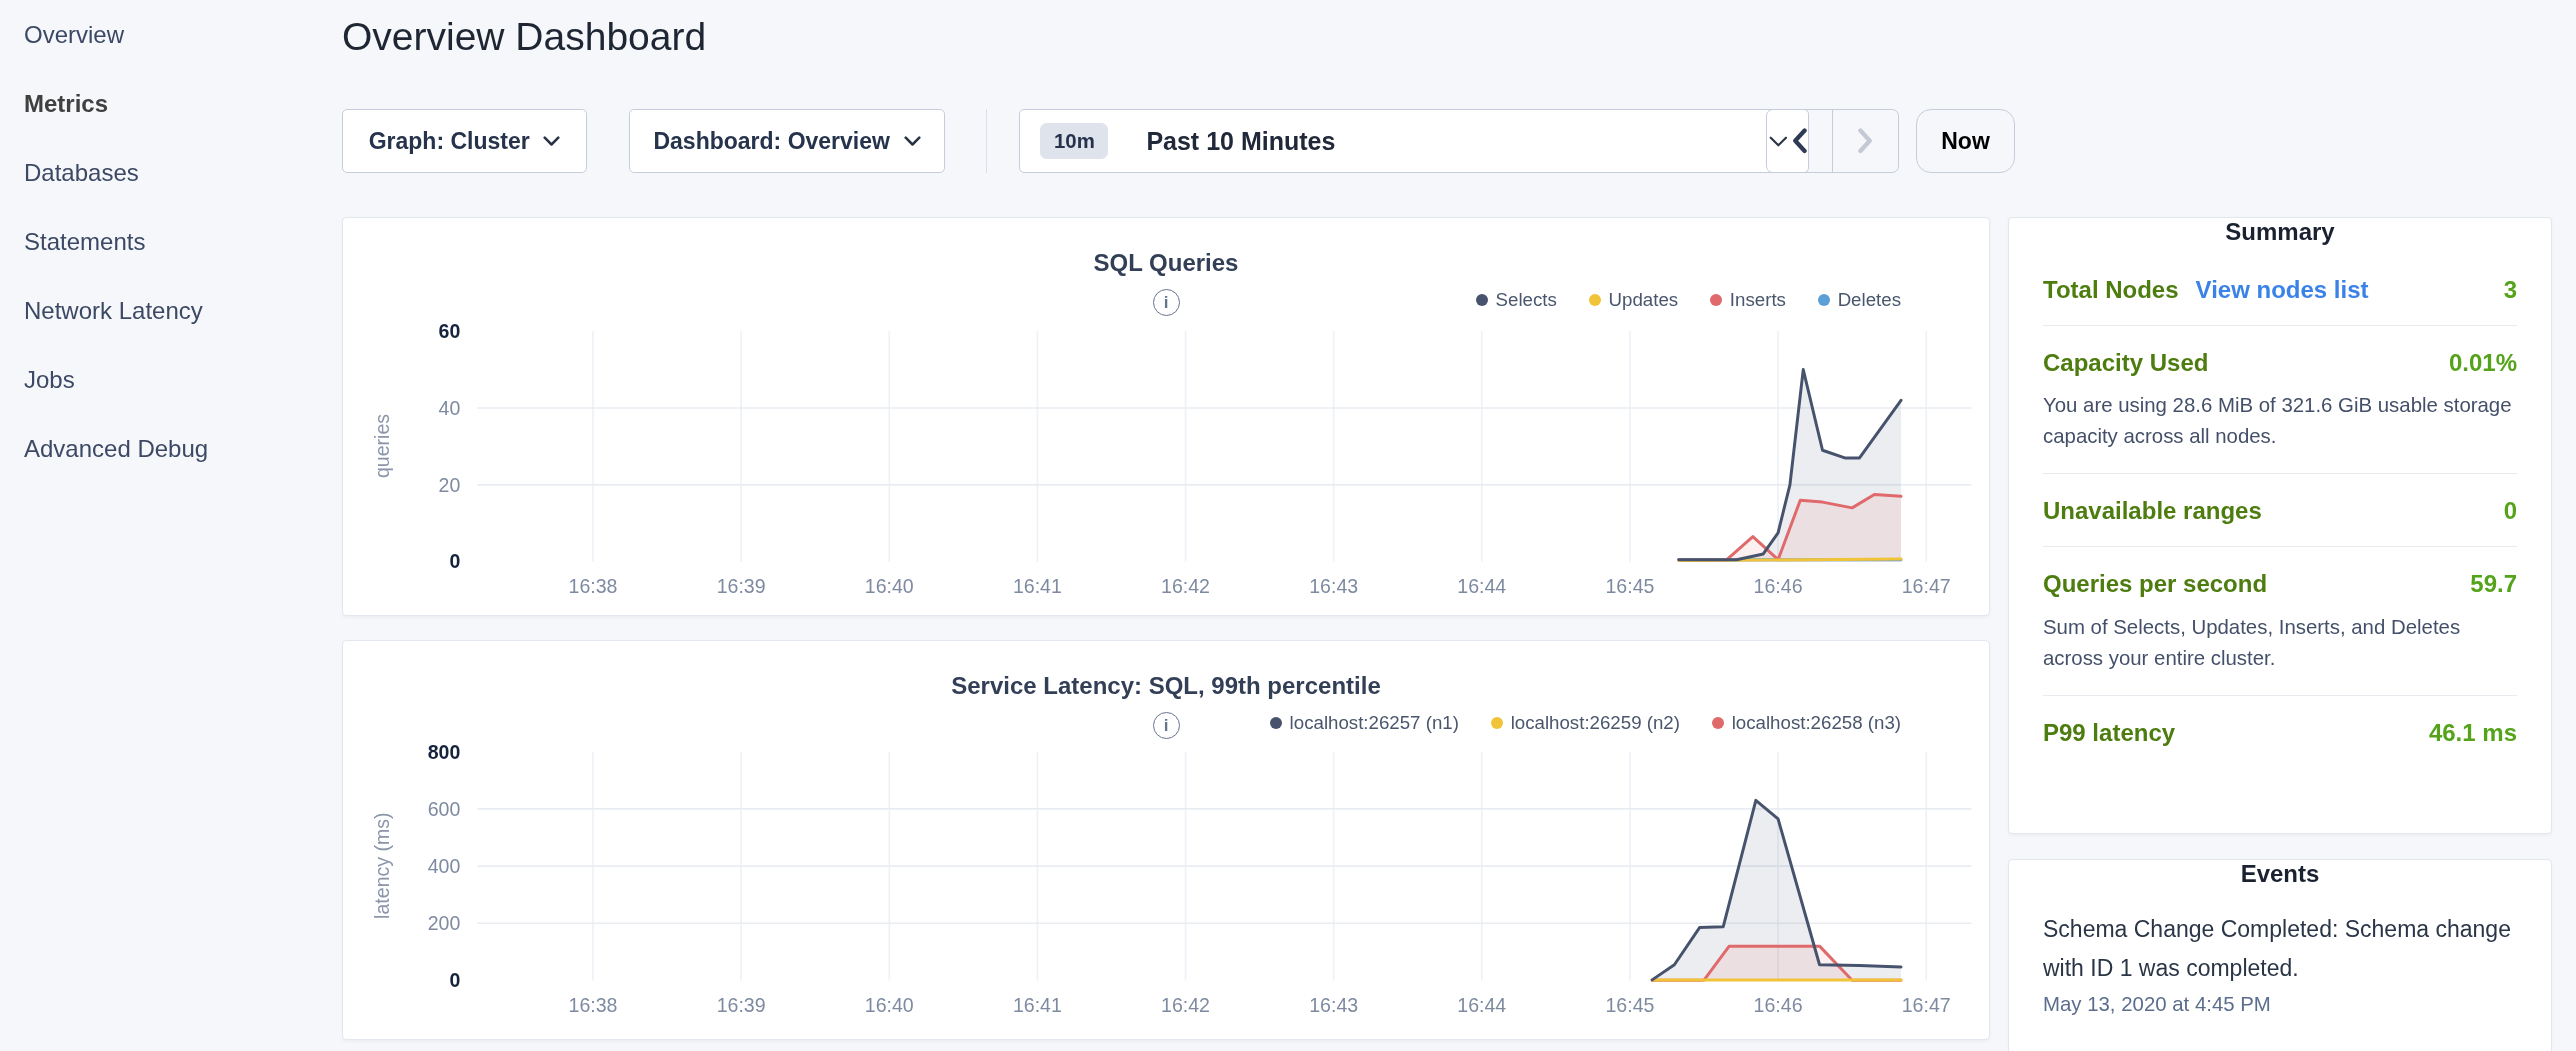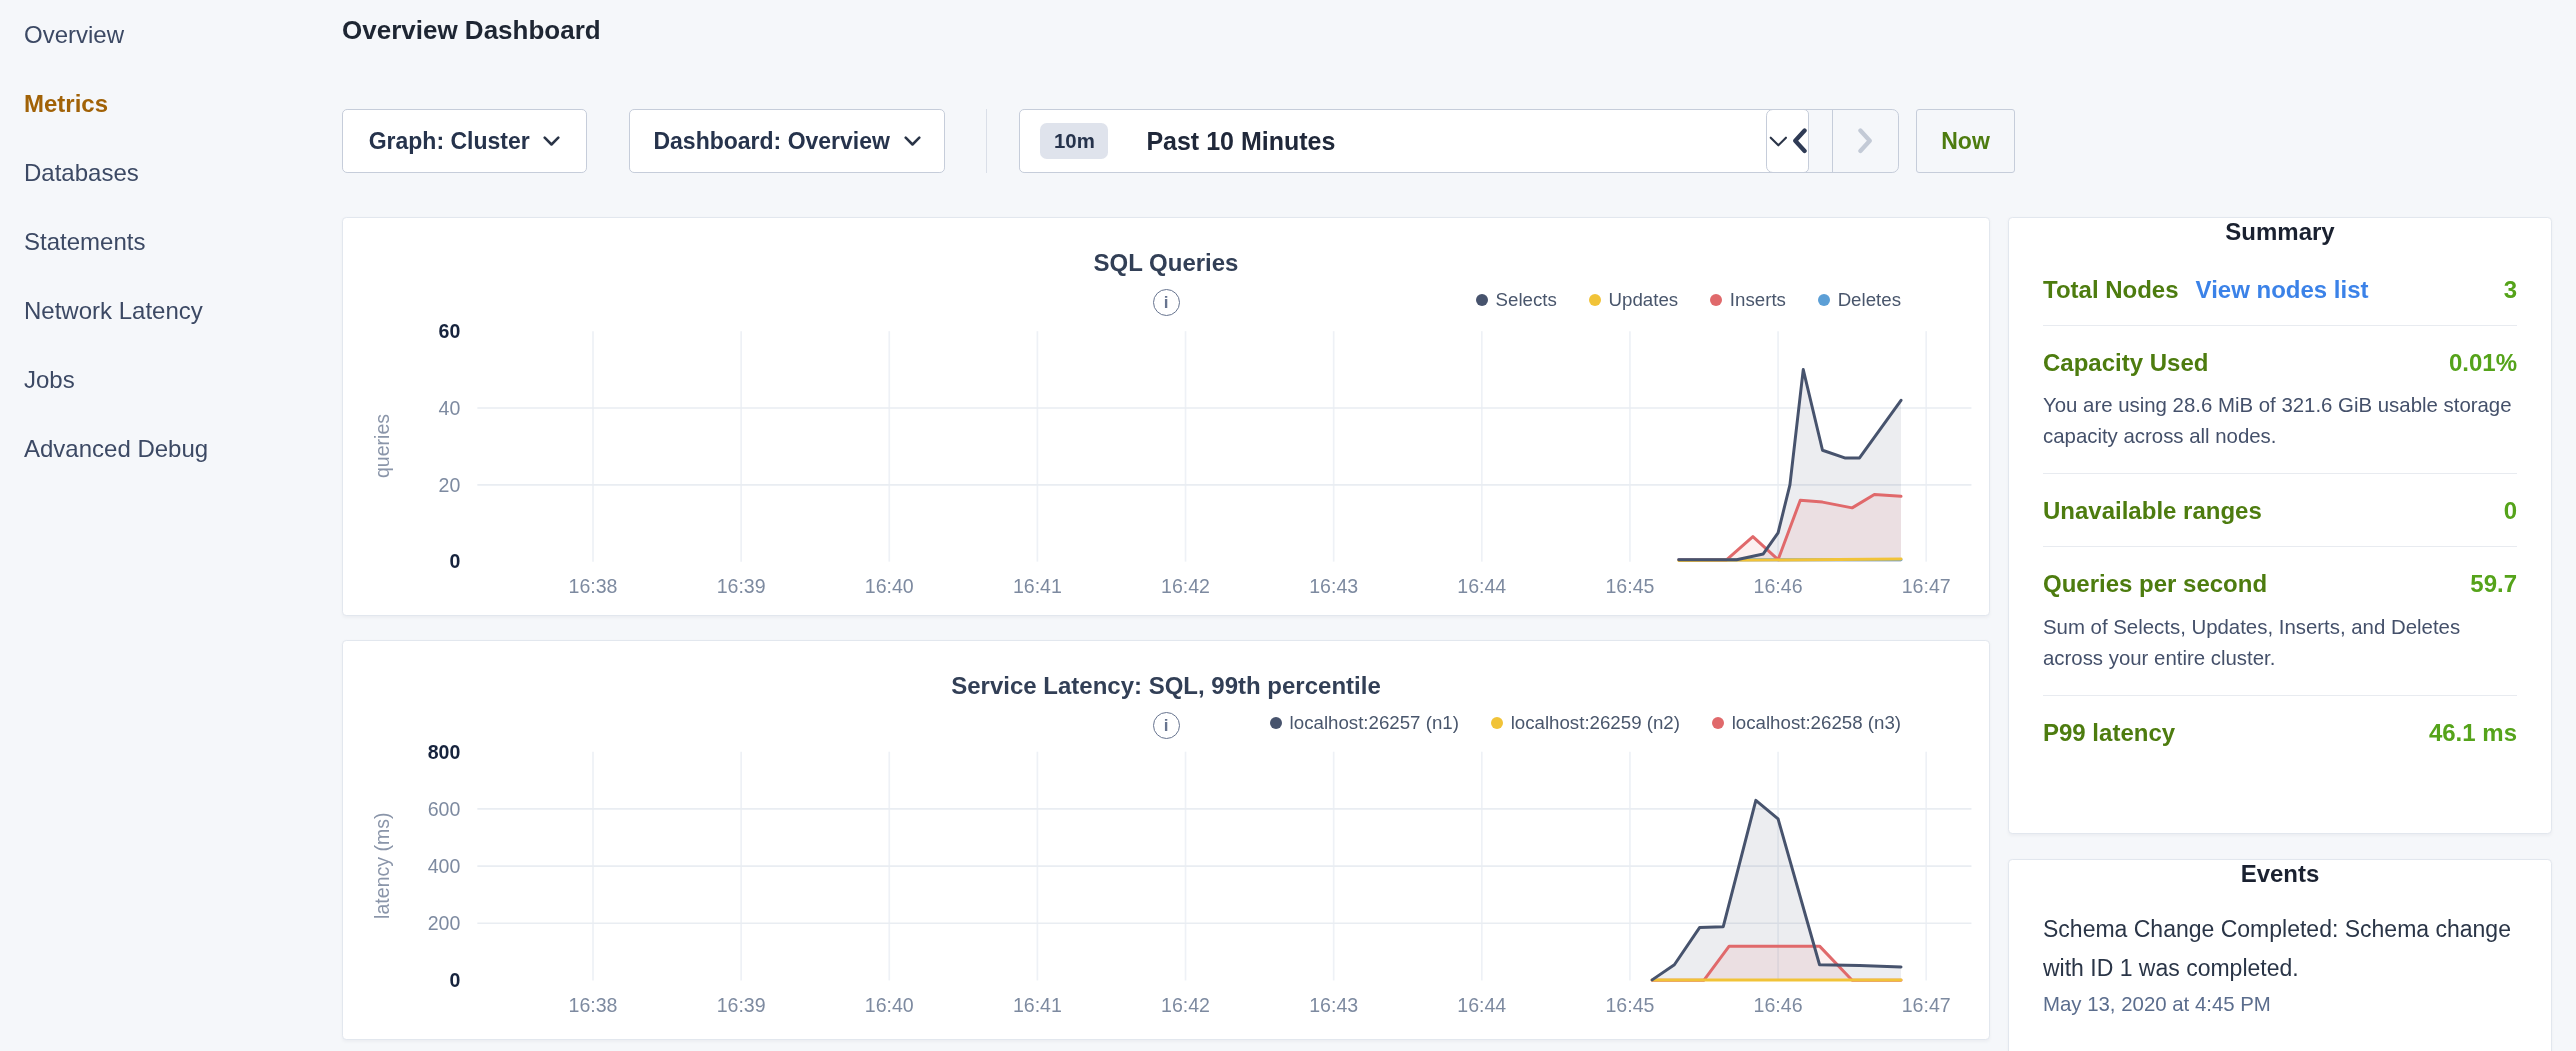--- a/index.html
+++ b/index.html
@@ -10,23 +10,23 @@
     color:#26334c;
     position:relative;
   }
   
   .sidebar { position:absolute; left:0; top:0; width:340px; height:100%; background:#f5f7fa; }
   .sidebar ul { list-style:none; padding-top:0; }
   .sidebar li {
     height:69px; display:flex; align-items:center;
     padding-left:24px; font-size:24px; font-weight:500; color:#3c4964; cursor:pointer;
   }
-  .sidebar li.active { color:#a16207; font-weight:700; }
-  
-  .page-title { position:absolute; left:342px; top:15.3px; font-size:26px; font-weight:700; color:#1e2633; }
+  .sidebar li.active { color:#404040; font-weight:700; }
+  
+  .page-title { position:absolute; left:342px; top:15.3px; font-size:39px; font-weight:400; color:#1e2633; }
   .ctl { position:absolute; top:109px; height:64px; }
   .dropdown {
     background:#fff; border:0.9px solid #c6cdda; border-radius:5.1px;
     display:flex; align-items:center; justify-content:center; gap:13.6px;
     font-size:23px; font-weight:700; color:#26334c; cursor:pointer;
   }
   .dd1 { left:342px; width:245px; }
   .dd2 { left:629px; width:316px; }
   .vdiv { left:986px; width:0.9px; background:#dadfe8; }
   .timepicker {
@@ -38,23 +38,23 @@
     font-size:20.4px; font-weight:700; color:#26334c;
   }
   .time-label { margin-left:38px; font-size:25px; font-weight:700; color:#20283a; flex:1; }
   .arrow-group {
     left:1766px; width:133px; border:0.9px solid #c6cdda; border-radius:6.8px;
     display:flex; overflow:hidden;
   }
   .arrow-btn { flex:1; display:flex; align-items:center; justify-content:center; cursor:pointer; }
   .arrow-btn + .arrow-btn { border-left:0.9px solid #c6cdda; }
   .now-btn {
-    left:1916px; width:99px; border:0.9px solid #c6cdda; border-radius:3px;
+    left:1916px; width:99px; border:0.9px solid #c6cdda; border-radius:15px;
     display:flex; align-items:center; justify-content:center;
-    font-size:23px; font-weight:700; color:#4d7c0f; cursor:default;
+    font-size:23px; font-weight:700; color:#000000; cursor:default;
   }
   
   .card {
     position:absolute; background:#fff; border:0.9px solid #e2e7ee; border-radius:4.3px;
     box-shadow:0 1.7px 3.4px rgba(20,30,50,0.04);
   }
   #chart-card-0 { left:342px; top:217px; width:1648px; height:399px; }
   #chart-card-1 { left:342px; top:640px; width:1648px; height:400px; }
   #summary-card { left:2008px; top:217px; width:544px; height:617px; }
   #events-card  { left:2008px; top:859px; width:544px; height:255px; }

